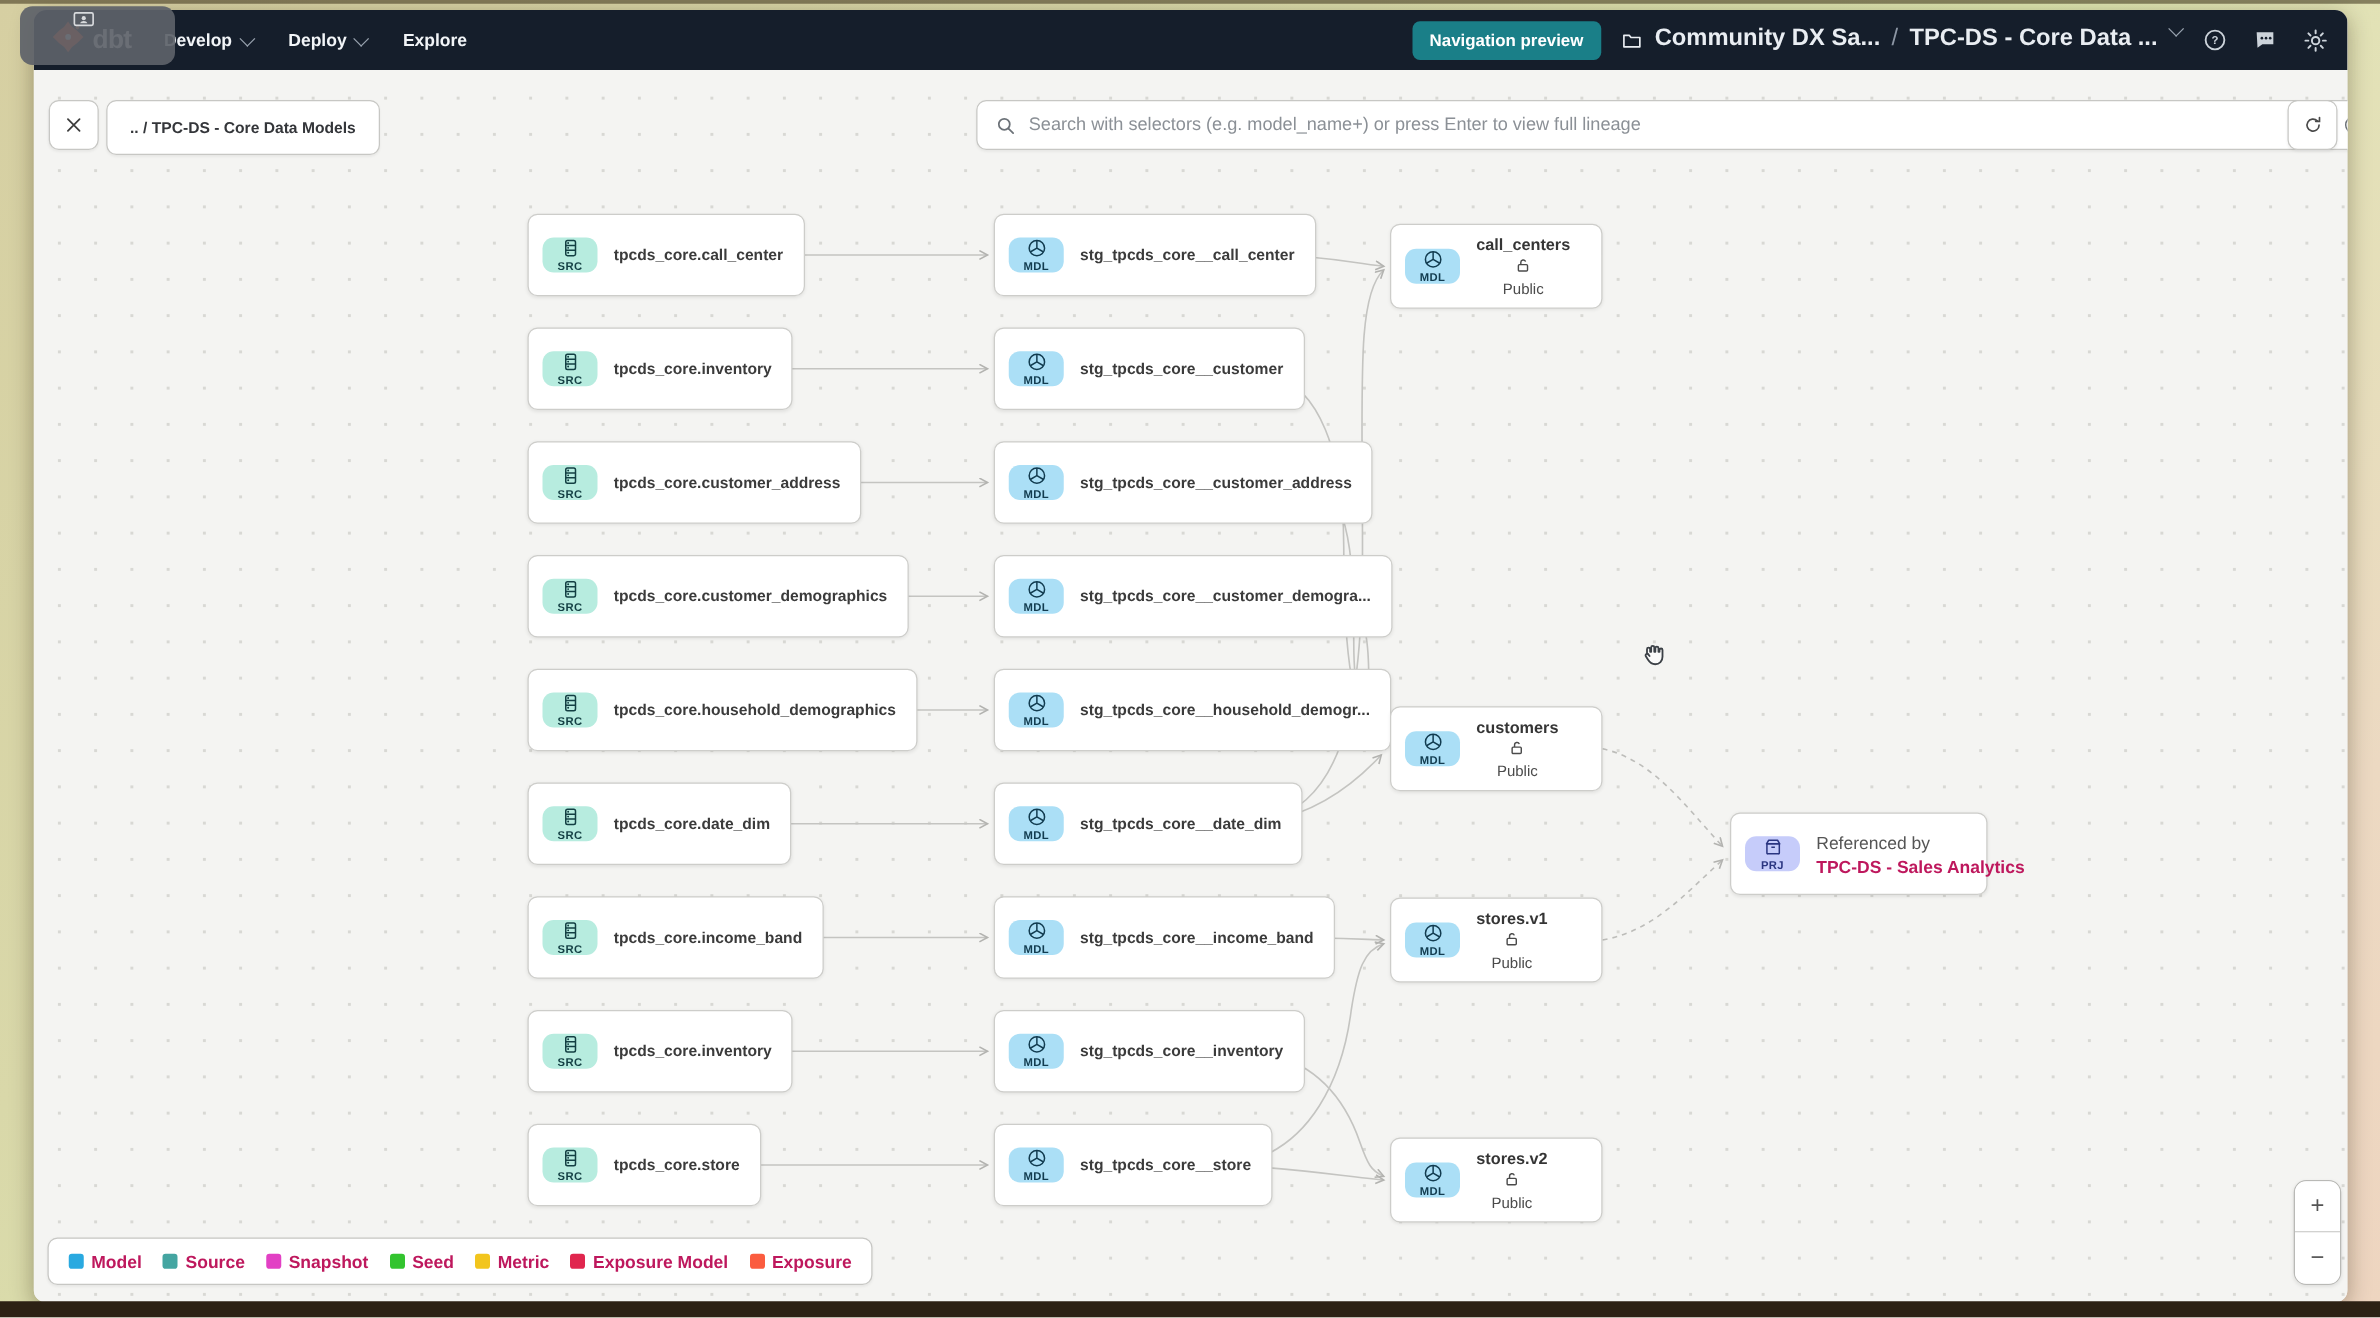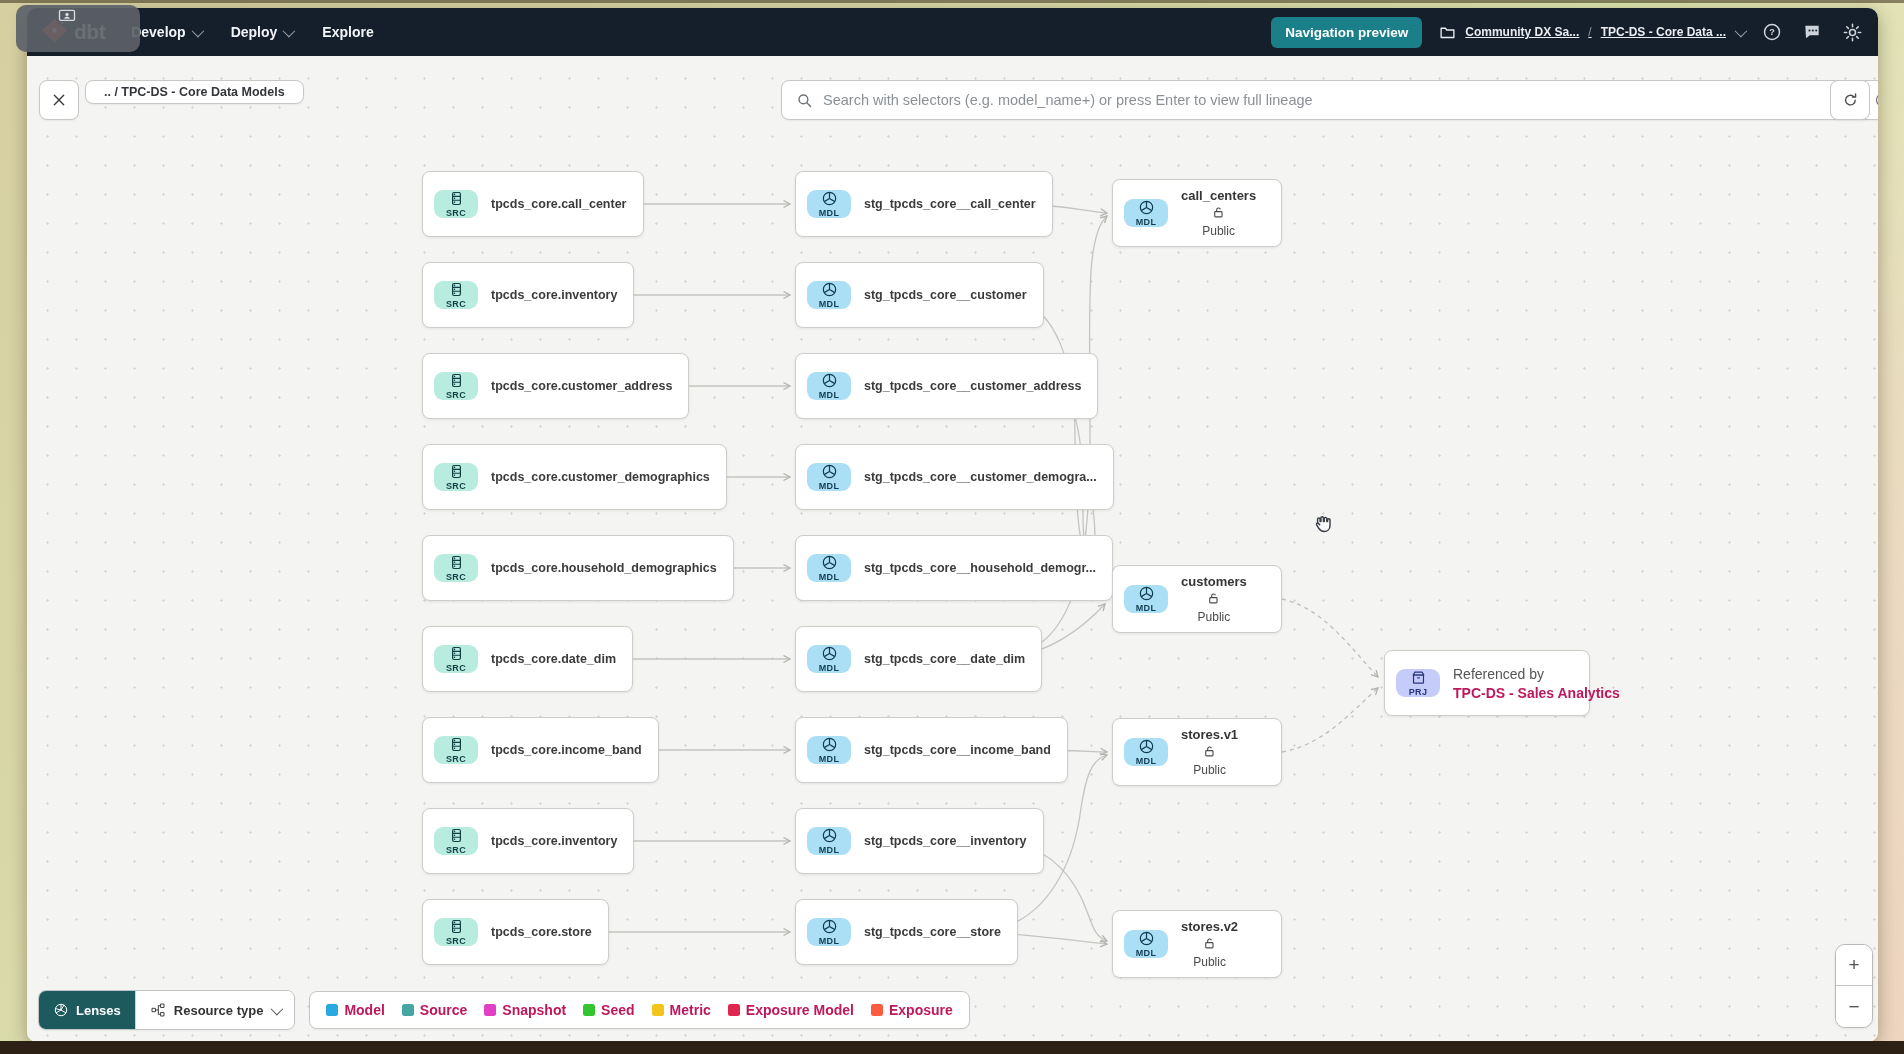--- a/index.html
+++ b/index.html
@@ -18,36 +18,36 @@
   .nav-left{ display:flex; align-items:center; gap:26px; }
   .logo{ display:flex; align-items:center; gap:6px; cursor:pointer; }
   .logo-word{ color:#fff; font-size:21px; font-weight:bold; letter-spacing:-.5px; }
   .menu{ display:flex; align-items:center; gap:30px; }
   .menu-item{ display:flex; align-items:center; gap:6px; color:#f2f5f8; font-size:14px; font-weight:bold; cursor:pointer; }
   .chev{ width:9px; height:9px; border-right:1.6px solid #9aa4b0; border-bottom:1.6px solid #9aa4b0;
     transform:rotate(45deg) translateY(-2px); display:inline-block; }
   .nav-right{ display:flex; align-items:center; gap:16px; }
   .preview-btn{ background:var(--accent-teal,#1a7f88); color:#fff; border:none; border-radius:6px;
     font-family:inherit; font-size:13.5px; font-weight:bold; padding:8px 14px; cursor:pointer; }
-  .crumbs{ display:flex; align-items:center; gap:9px; color:#e9edf2; font-size:12px; font-weight:bold;text-decoration:underline; }
+  .crumbs{ display:flex; align-items:flex-start; gap:9px; color:#e9edf2; font-size:19px; font-weight:bold; }
   .crumb-sep{ color:#8d97a5; font-weight:normal; }
   .nav-icon{ display:flex; align-items:center; justify-content:center; width:24px; height:24px; cursor:pointer; }
 
   
   .canvas{ position:absolute; top:48px; left:0; right:0; bottom:0; background-color:#f4f4f2;
     background-image:radial-gradient(circle,#d8d8d4 1.1px,transparent 1.4px);
     background-size:29px 29px; background-position:6px 8px; }
   #edges{ position:absolute; top:0; left:0; z-index:1; pointer-events:none; }
   #nodes{ position:absolute; top:0; left:0; width:100%; height:100%; z-index:2; pointer-events:none; }
 
   
   .tool{ position:absolute; z-index:7; }
   .sq-btn{ width:40px; height:40px; background:#fff; border:1px solid #c7c7c4; border-radius:8px;
     display:flex; align-items:center; justify-content:center; cursor:pointer; box-shadow:0 1px 2px rgba(0,0,0,.05); }
-  .path-chip{ height:24px; background:#fff; border:1px solid #c7c7c4; border-radius:8px; display:flex;
+  .path-chip{ height:44px; background:#fff; border:1px solid #c7c7c4; border-radius:8px; display:flex;
     align-items:center; padding:0 18px; font-size:12.5px; font-weight:bold; color:#34363a; cursor:pointer;
     box-shadow:0 1px 2px rgba(0,0,0,.05); }
   .search-bar{ height:40px; background:#fff; border:1px solid #c7c7c4; border-radius:8px; display:flex;
     align-items:center; gap:10px; padding:0 14px; box-shadow:0 1px 2px rgba(0,0,0,.05); }
   .search-bar input{ flex:1; border:none; outline:none; font-family:inherit; font-size:14.5px; color:#333; background:transparent; }
   .search-bar input::placeholder{ color:#8b9096; }
 
   
   .gnode{ position:absolute; background:#fff; border:1px solid #cdcdca; border-radius:8px; display:flex;
     align-items:center; gap:13px; padding:0 16px 0 11px; box-shadow:0 1px 3px rgba(0,0,0,.08);
@@ -501,43 +501,20 @@
       </span>
     </div>
     <div class="tool sq-btn" style="left:1803px; top:72px;">
       <svg width="17" height="17" viewBox="0 0 24 24" fill="none" stroke="#4a4a4a" stroke-width="1.9" stroke-linecap="round">
         <path d="M18.7 11.5a6.8 6.8 0 1 1-2-4.9"></path>
           <path d="M19.2 2.8v4.3h-4.3"></path>
       </svg>
     </div>
 
     <div class="footer" style="left:11px; top:982px;">
-      <div class="seg-group">
-        <div class="seg-lenses">
-          <span style="display:flex;">
-            <svg width="16" height="16" viewBox="0 0 24 24" fill="none" stroke="#fff" stroke-width="1.5">
-                <circle cx="12" cy="12" r="8.6"></circle>
-                <path d="M12 3.4v8.6l7.4 4.3M12 12l-7.4 4.3M12 12l4.5-7.6M12 12l-8.4-2.1"></path>
-              </svg>
-          </span>
-          <span>Lenses</span>
-        </div>
-        <div class="seg-resource">
-          <span style="display:flex;">
-            <svg width="16" height="16" viewBox="0 0 24 24" fill="none" stroke="#444" stroke-width="1.6">
-                <rect x="3" y="9.5" width="5.2" height="5.2" rx="1.2"></rect>
-                <rect x="15.8" y="3" width="5.2" height="5.2" rx="1.2"></rect>
-                <rect x="15.8" y="15.8" width="5.2" height="5.2" rx="1.2"></rect>
-                <path d="M8.2 12.1h4.3M15.8 5.6h-3.3v12.8h3.3"></path>
-              </svg>
-          </span>
-          <span>Resource type</span>
-          <span class="chev" style="border-color:#555;"></span>
-        </div>
-      </div>
       <div class="legend" id="legend">
           <span class="legend-item">
             <span class="legend-swatch" style="background:#29a9e0"></span>
             <span>Model</span>
           </span>
           <span class="legend-item">
             <span class="legend-swatch" style="background:#44a5a1"></span>
             <span>Source</span>
           </span>
           <span class="legend-item">

